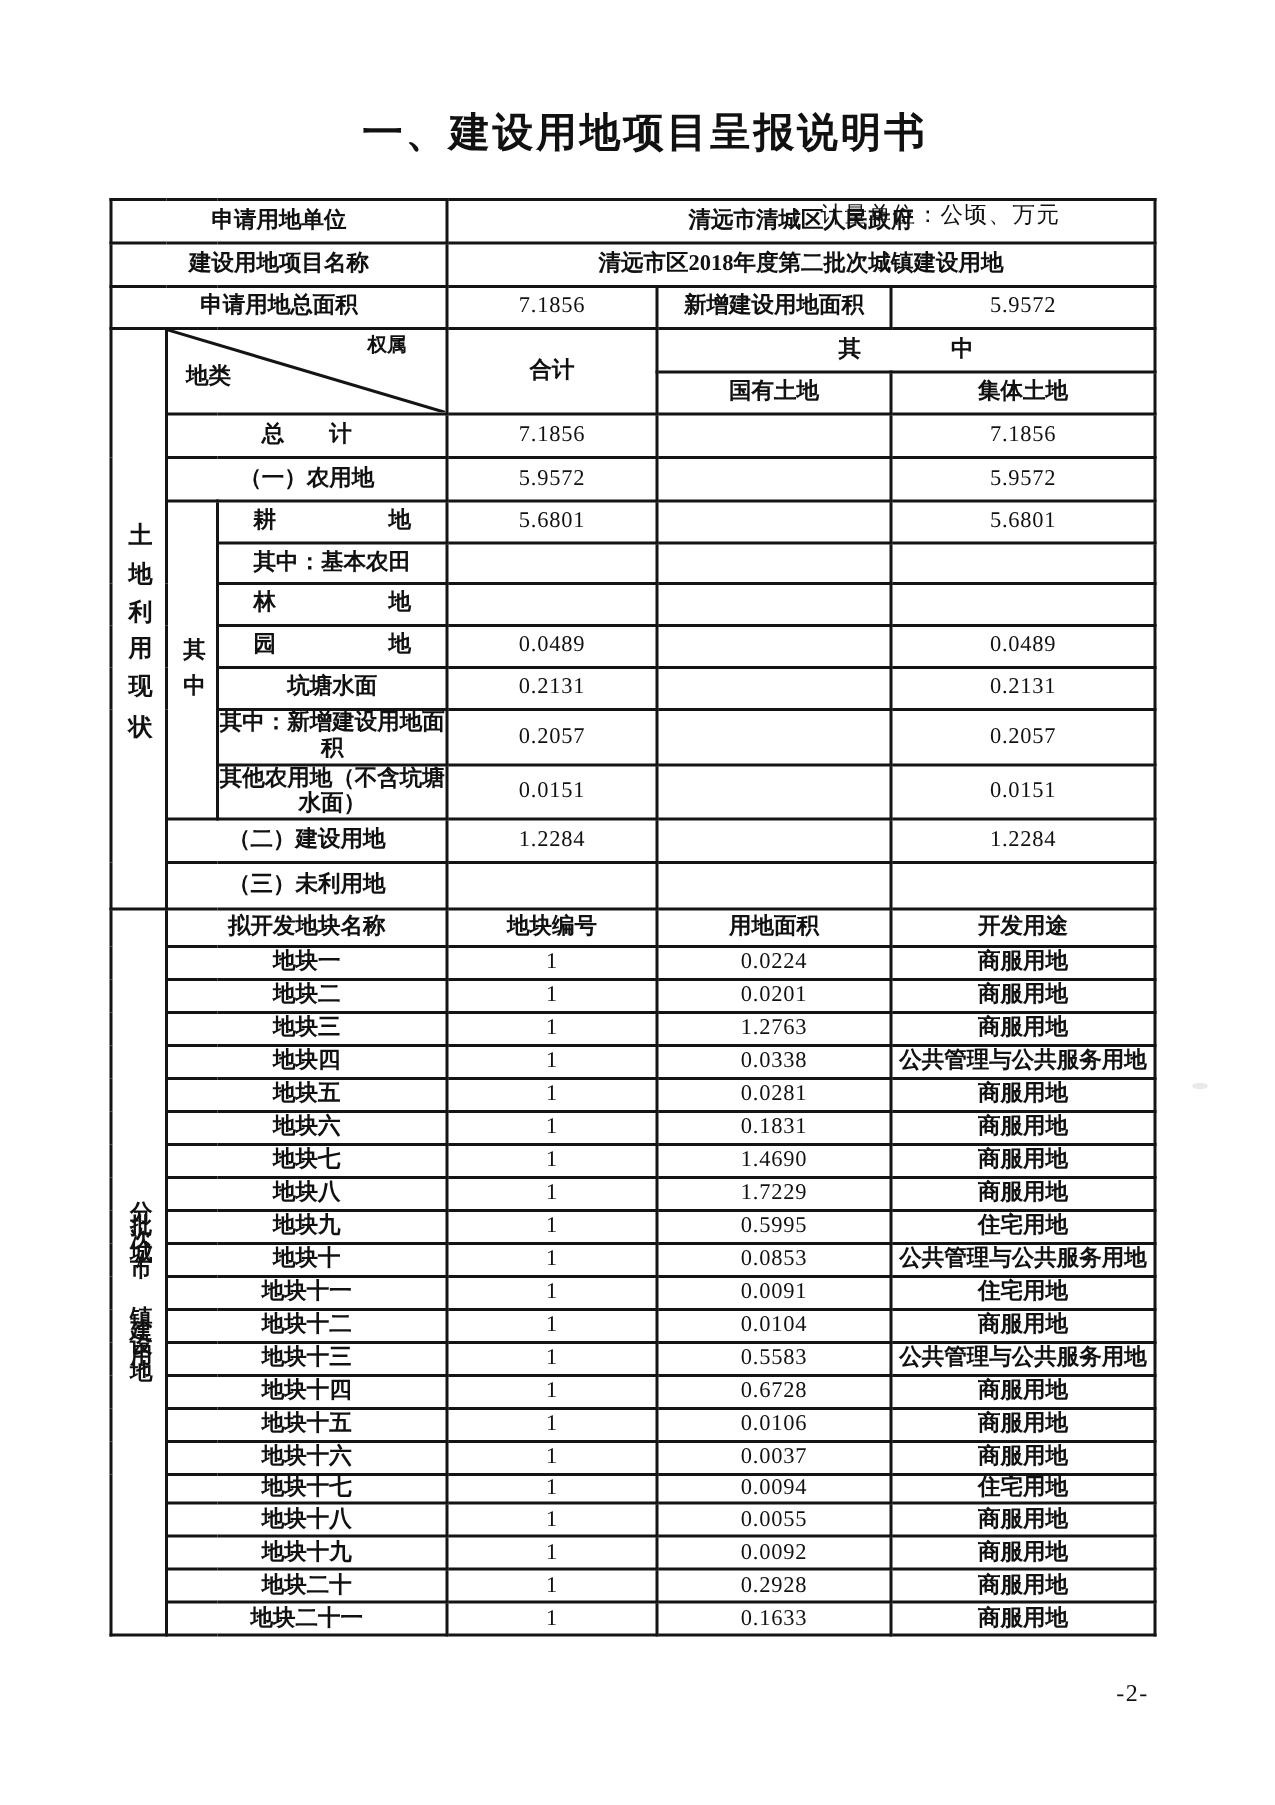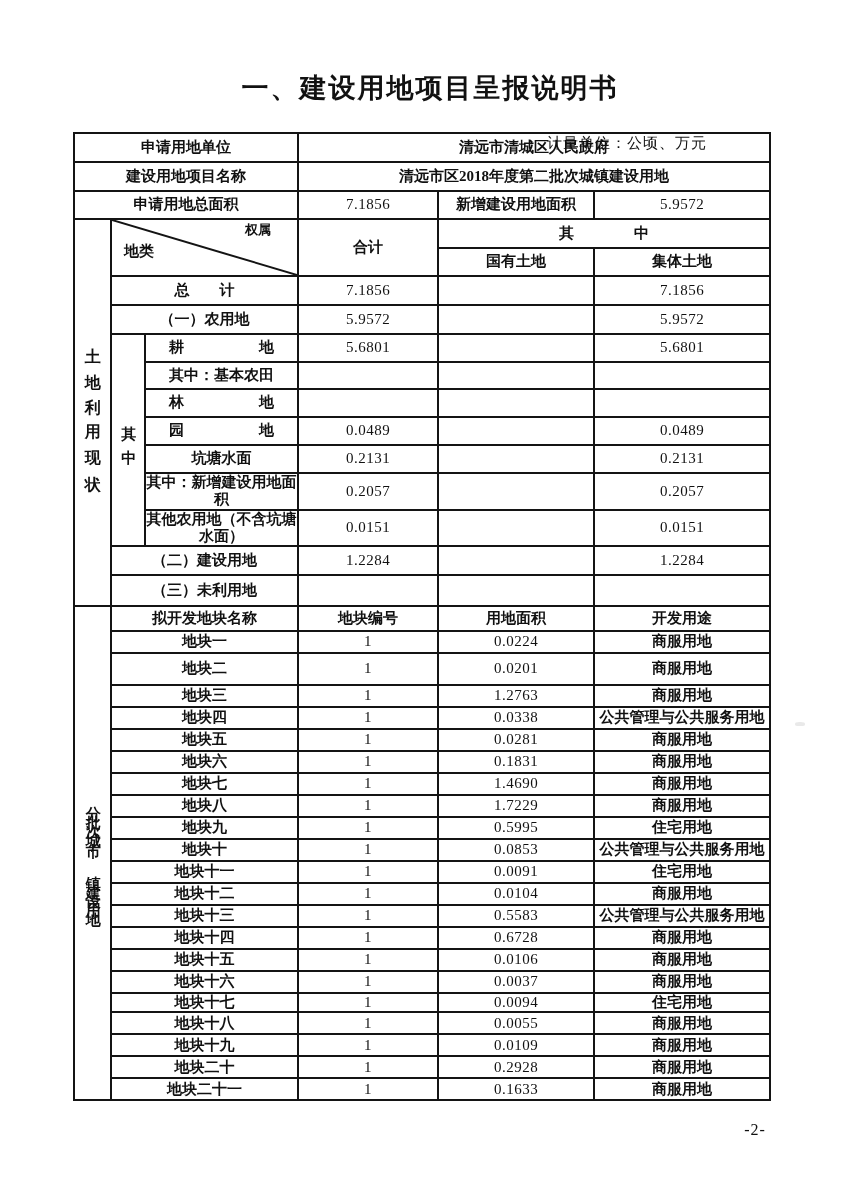--- a/index.html
+++ b/index.html
@@ -177,21 +177,21 @@
       <td class="lbl">地块编号</td>
       <td class="lbl">用地面积</td>
       <td class="lbl">开发用途</td>
     </tr>
   <tr style="height:22px">
     <td class="lbl" colspan="2">地块一</td>
     <td class="num">1</td>
     <td class="num">0.0224</td>
     <td class="lbl">商服用地</td>
   </tr>
-      <tr style="height:32px">
+      <tr style="height:22px">
     <td class="lbl" colspan="2">地块二</td>
     <td class="num">1</td>
     <td class="num">0.0201</td>
     <td class="lbl">商服用地</td>
   </tr>
       <tr style="height:22px">
     <td class="lbl" colspan="2">地块三</td>
     <td class="num">1</td>
     <td class="num">1.2763</td>
     <td class="lbl">商服用地</td>
@@ -282,21 +282,21 @@
   </tr>
       <tr style="height:22px">
     <td class="lbl" colspan="2">地块十八</td>
     <td class="num">1</td>
     <td class="num">0.0055</td>
     <td class="lbl">商服用地</td>
   </tr>
       <tr style="height:22px">
     <td class="lbl" colspan="2">地块十九</td>
     <td class="num">1</td>
-    <td class="num">0.0109</td>
+    <td class="num">0.0092</td>
     <td class="lbl">商服用地</td>
   </tr>
       <tr style="height:22px">
     <td class="lbl" colspan="2">地块二十</td>
     <td class="num">1</td>
     <td class="num">0.2928</td>
     <td class="lbl">商服用地</td>
   </tr>
       <tr style="height:22px">
     <td class="lbl" colspan="2">地块二十一</td>

